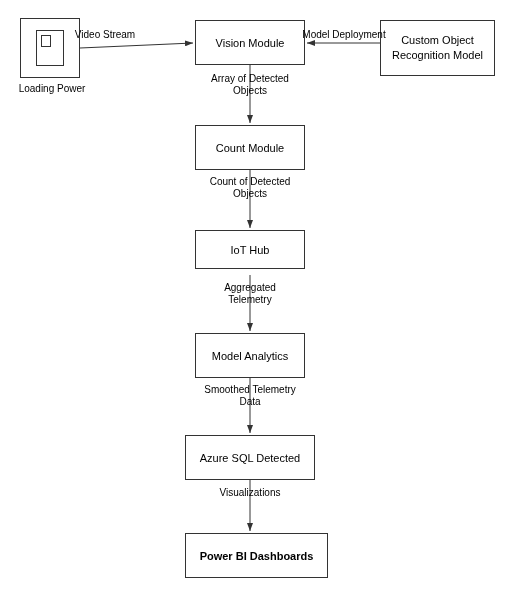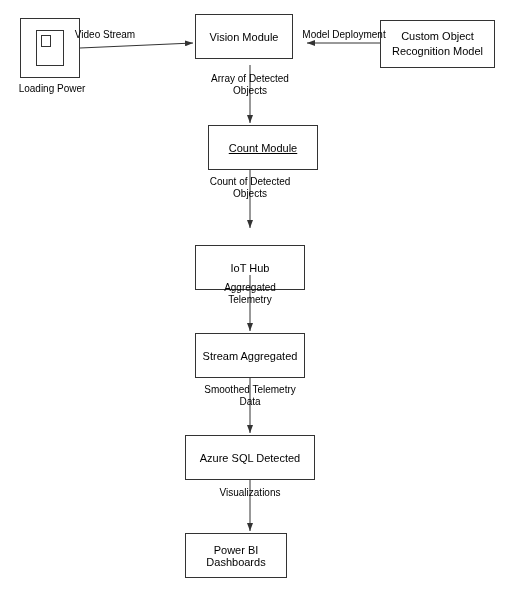--- a/index.html
+++ b/index.html
@@ -80,45 +80,45 @@
 </head>
 <body>
 
 <div id="diagram">
 
   <div class="loading-dock-icon">
     <div class="loading-dock-inner"></div>
   </div>
   <div class="loading-dock-label">Loading Power</div>
 
-  <div class="node-box" style="left:195px;top:14px;width:98px;height:45px;">
+  <div class="node-box" style="left:195px;top:20px;width:110px;height:45px;">
     <span>Vision Module</span>
   </div>
 
-  <div class="node-box" style="left:380px;top:20px;width:115px;height:48px;">
+  <div class="node-box" style="left:380px;top:20px;width:115px;height:56px;">
     <span style="line-height:1.4;">Custom Object<br>Recognition Model</span>
   </div>
 
-  <div class="node-box" style="left:208px;top:125px;width:110px;height:45px;text-decoration:underline;">
+  <div class="node-box" style="left:195px;top:125px;width:110px;height:45px;">
     <span>Count Module</span>
   </div>
 
-  <div class="node-box" style="left:195px;top:245px;width:110px;height:45px;justify-content:center;">
+  <div class="node-box" style="left:195px;top:230px;width:110px;height:39px;justify-content:center;">
     <span>IoT Hub</span>
   </div>
 
   <div class="node-box" style="left:195px;top:333px;width:110px;height:45px;">
-    <span>Stream Aggregated</span>
+    <span>Model Analytics</span>
   </div>
 
   <div class="node-box" style="left:185px;top:435px;width:130px;height:45px;">
     <span>Azure SQL Detected</span>
   </div>
 
-  <div class="node-box" style="left:185px;top:533px;width:102px;height:45px;">
+  <div class="node-box" style="left:185px;top:533px;width:143px;height:45px;font-weight:bold;">
     <span>Power BI Dashboards</span>
   </div>
 
   <svg>
     <defs>
       <marker id="arrowhead" markerWidth="8" markerHeight="6" refX="8" refY="3" orient="auto">
         <polygon points="0 0, 8 3, 0 6" fill="#333"></polygon>
       </marker>
     </defs>
 

